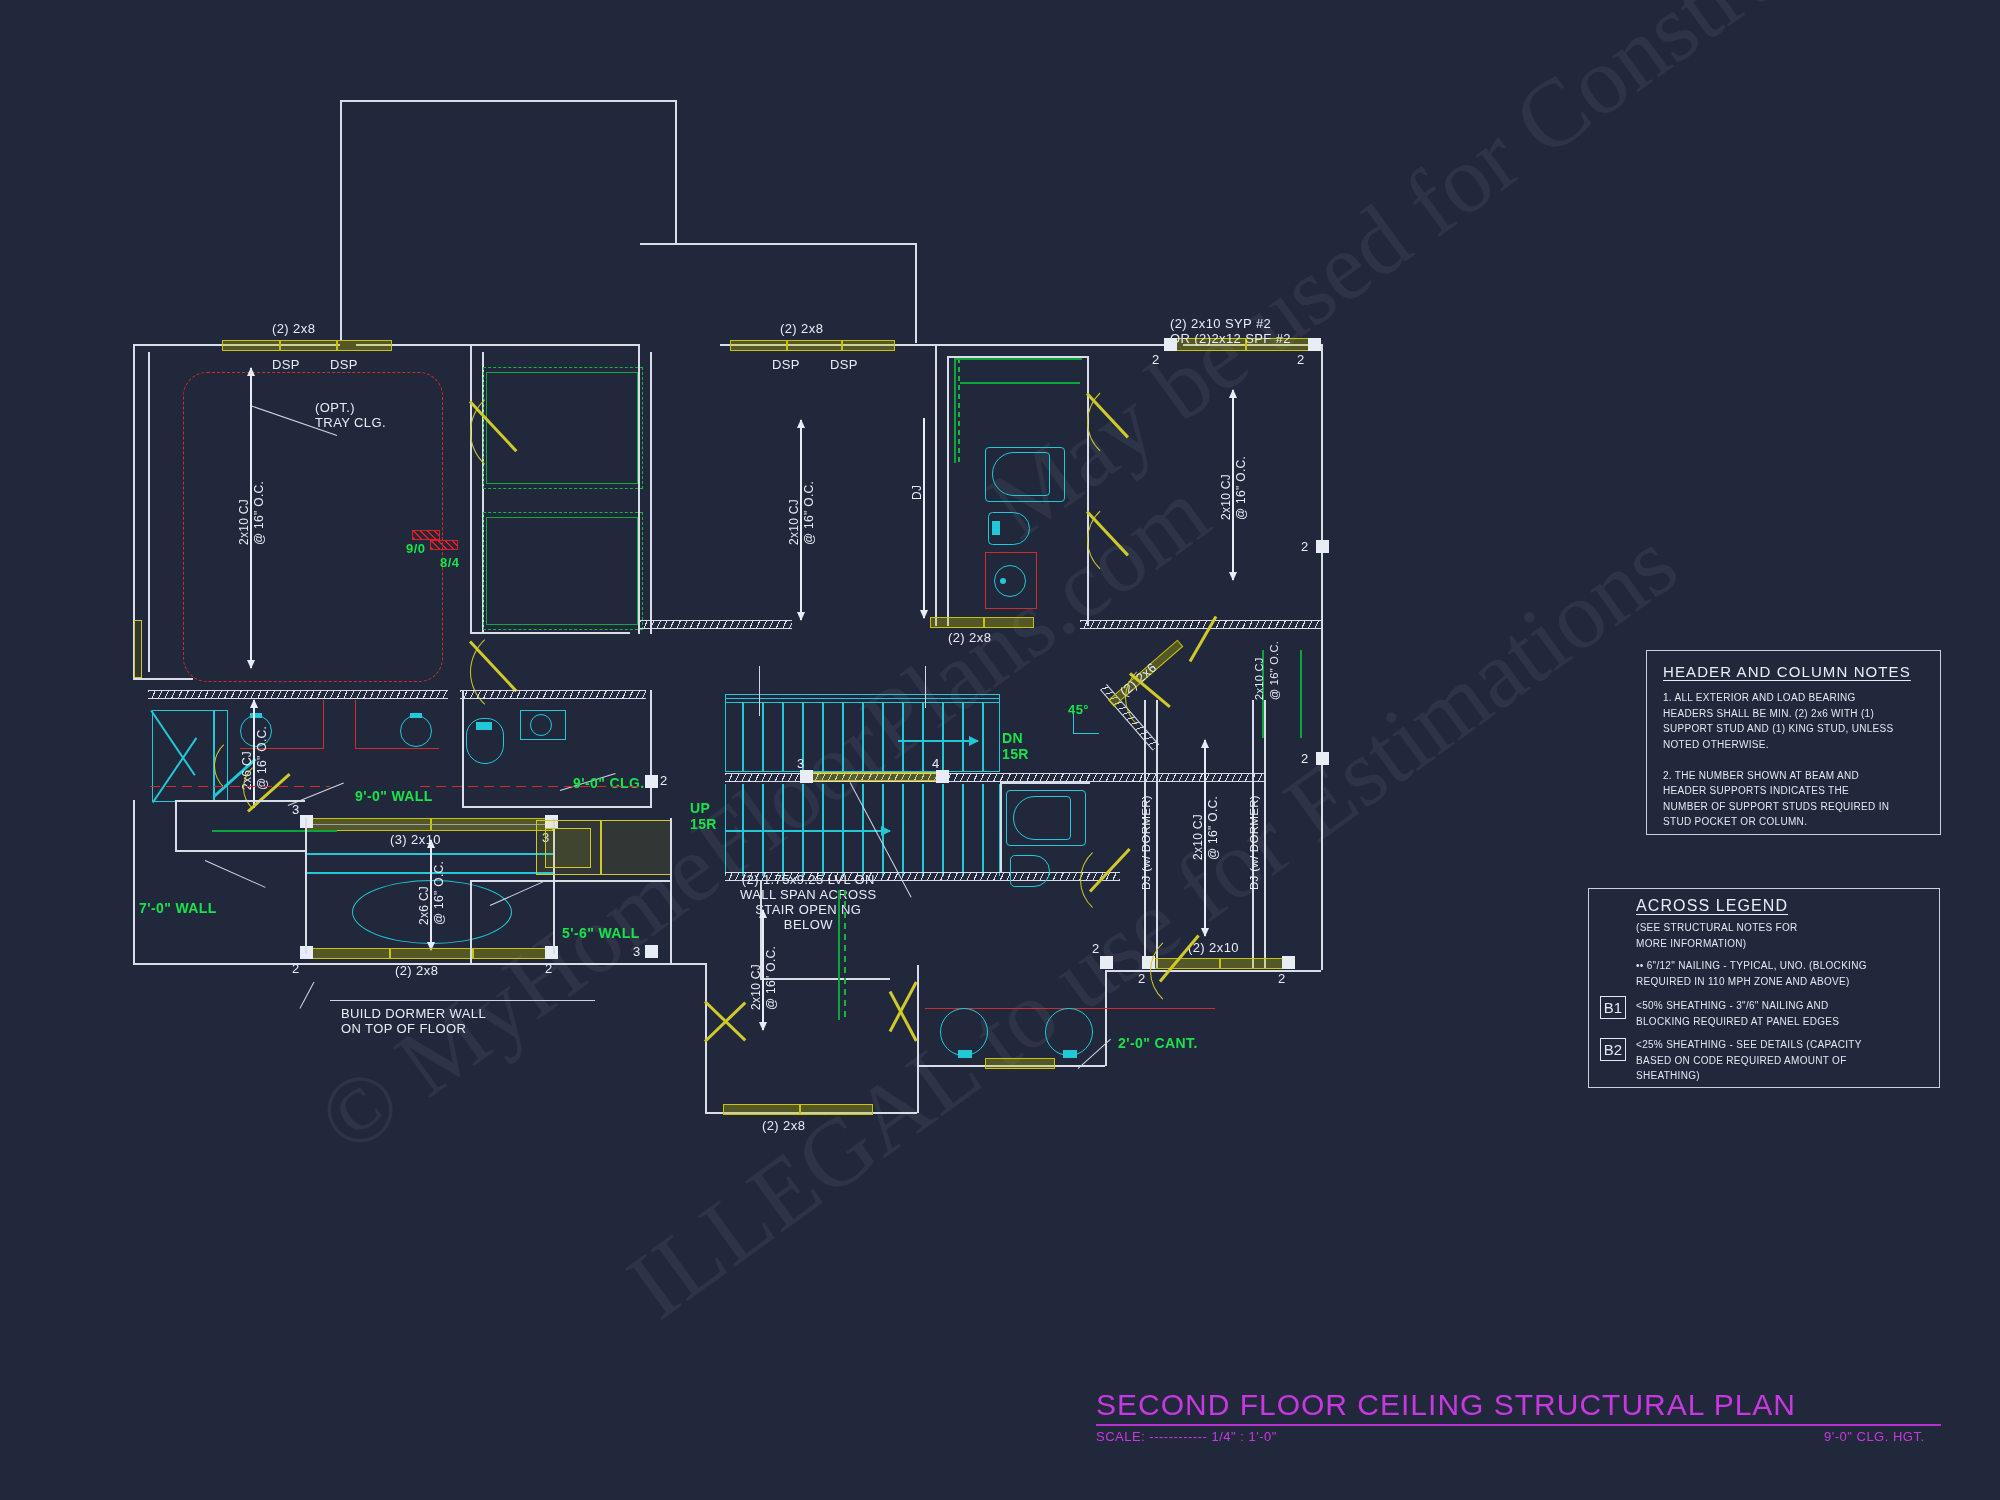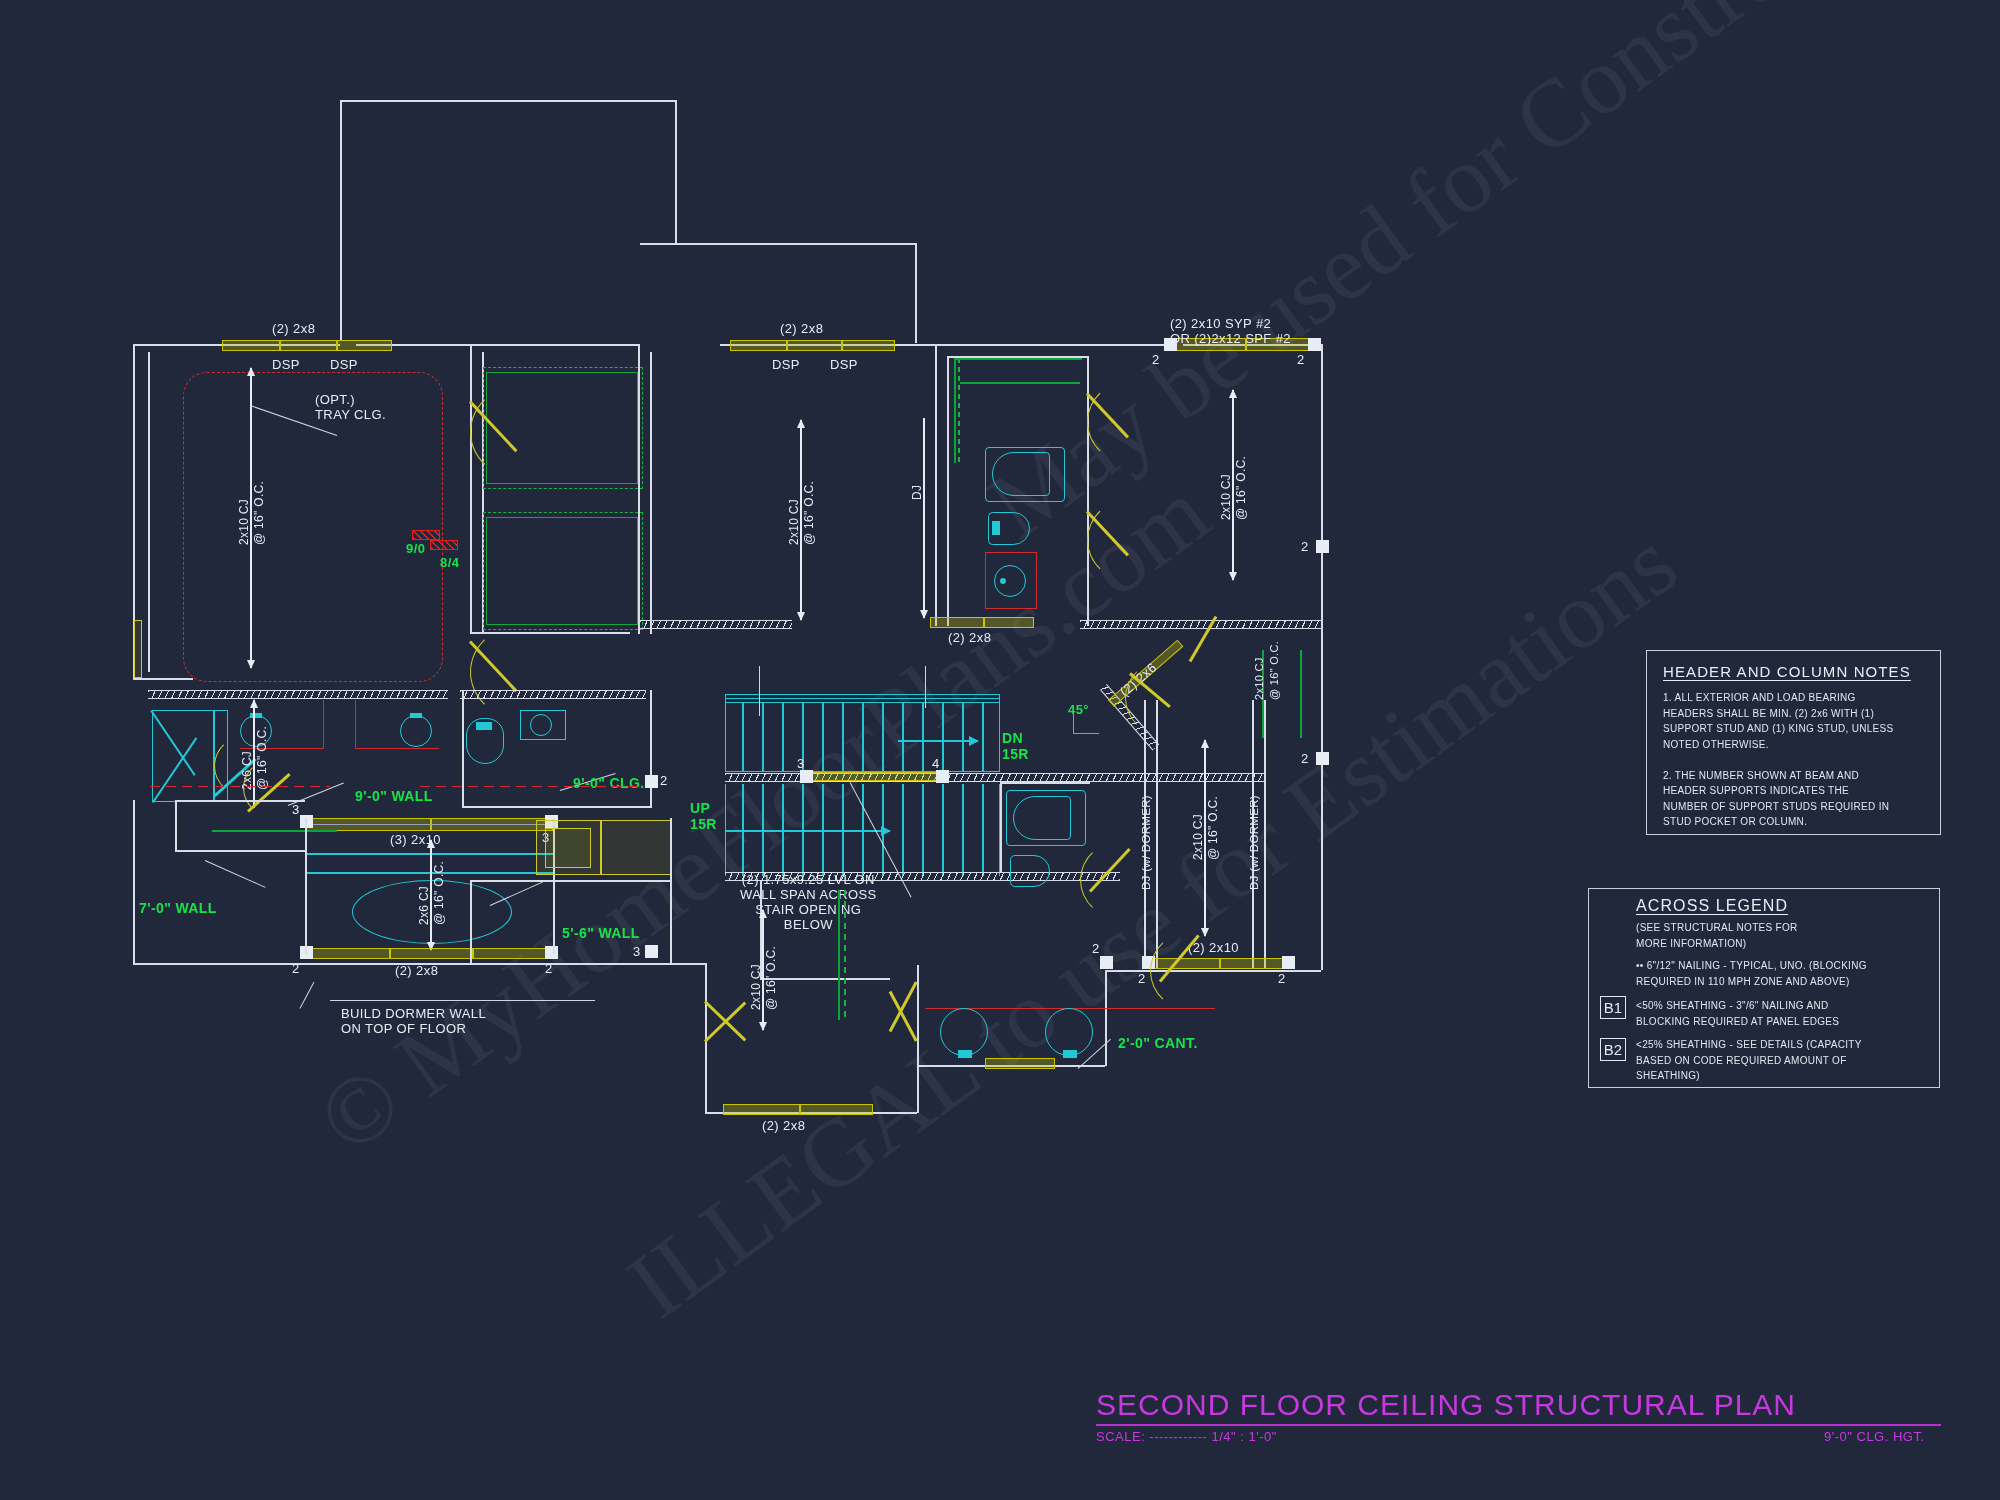--- a/index.html
+++ b/index.html
@@ -136,21 +136,21 @@
   <div class="beam" style="left:222px;top:340px;width:170px;">
     <div class="seg" style="left:56px;"></div>
       <div class="seg" style="left:113px;"></div>
   </div>
   <div class="txt" style="left:272px;top:321px;">(2) 2x8</div>
   <div class="txt" style="left:272px;top:357px;">DSP</div>
   <div class="txt" style="left:330px;top:357px;">DSP</div>
 
   <div class="reddash" style="left:183px;top:372px;width:260px;height:310px;border-radius:24px;"></div>
   <div class="lead" style="left:250px;top:405px;width:92px;transform:rotate(19deg);"></div>
-  <div class="txt" style="left:315px;top:392px;">(OPT.)
+  <div class="txt" style="left:315px;top:400px;">(OPT.)
 TRAY CLG.</div>
 
   <div class="joist" style="left:250px;top:368px;height:300px;"></div>
   <div class="jlabel" style="left:237px;top:545px;">2x10 CJ</div>
   <div class="jlabel" style="left:252px;top:545px;">@ 16" O.C.</div>
 
   <div class="redhatch" style="left:412px;top:530px;width:28px;height:10px;"></div>
   <div class="redhatch" style="left:430px;top:540px;width:28px;height:10px;"></div>
   <div class="gtxt" style="left:406px;top:541px;font-size:13px;">9/0</div>
   <div class="gtxt" style="left:440px;top:555px;font-size:13px;">8/4</div>

